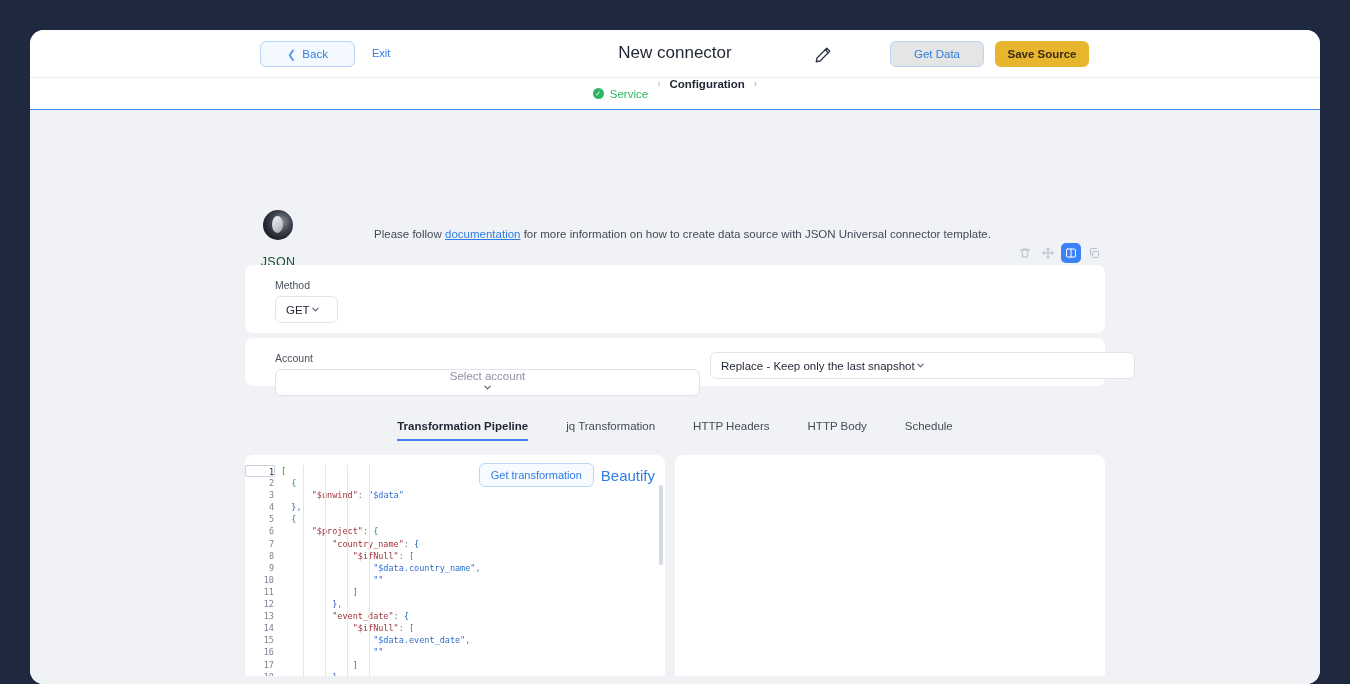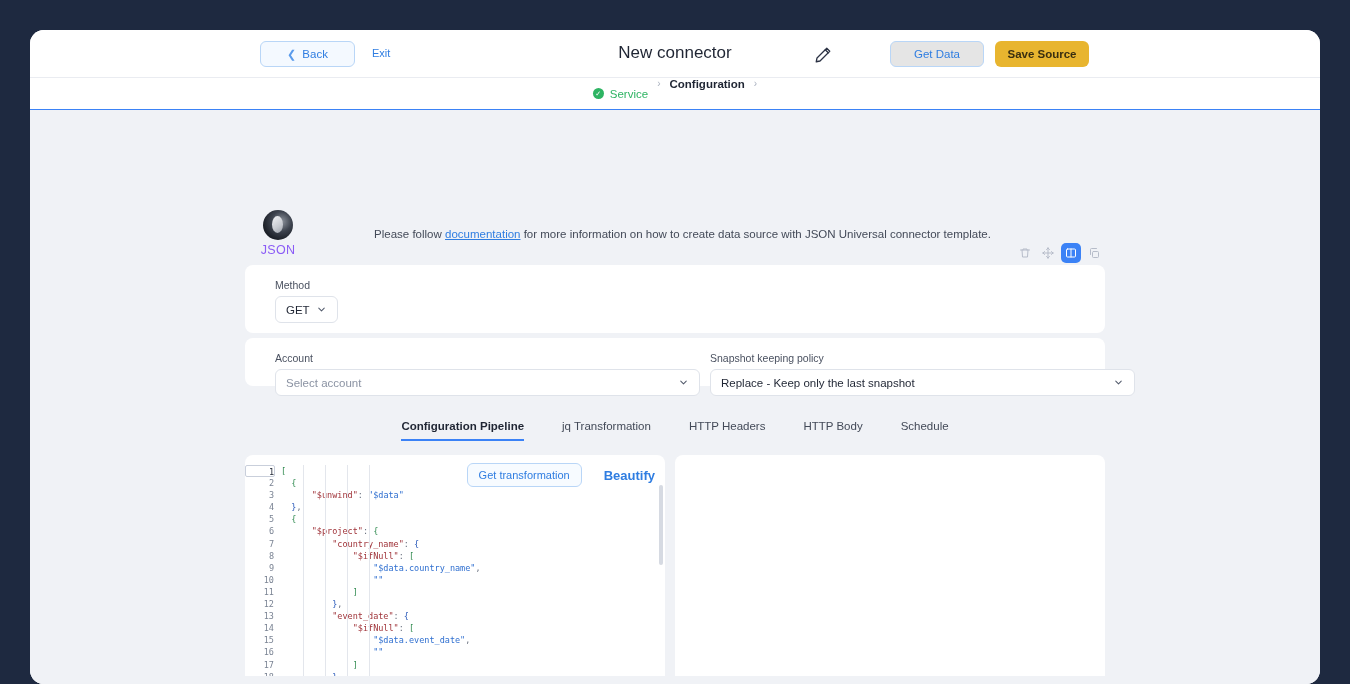--- a/index.html
+++ b/index.html
@@ -95,21 +95,21 @@
     border-radius: 50%;
     background: radial-gradient(circle at 62% 38%, #8d939c 0%, #3d434e 38%, #1d2129 70%, #0d1016 100%);
     position: relative;
   }
   .json-mark::after {
     content: ""; position: absolute; left: 9px; top: 6px;
     width: 11px; height: 17px; border-radius: 50%;
     background: linear-gradient(145deg, #f2f3f5 0%, #c7cad0 60%, #9aa0a9 100%);
   }
   .json-word {
-    font-size: 12.5px; color: #8b5cf6; margin-top: 3px; letter-spacing: .3px;
+    font-size: 12.5px; color: #14532d; margin-top: 15px; letter-spacing: .3px;
   }
   .doc-note {
     position: absolute; left: 0; right: 0; top: 118px;
     text-align: center; font-size: 11.5px; color: #434a58; padding-left: 15px;
   }
   .doc-note a { color: #2f7de1; }
   
   .icon-toolbar {
     position: absolute; left: 985px; top: 133px;
     display: flex; gap: 3px;
@@ -129,23 +129,23 @@
   #card-acct { left: 215px; top: 228px; width: 860px; height: 48px; }
   .fld-label {
     font-size: 10.5px; color: #4a5160; margin-bottom: 5px;
   }
   .inp {
     height: 27px; border: 1px solid #dfe3ea; border-radius: 6px;
     background: #fff; font-size: 11.5px; color: #1f2533;
     display: flex; align-items: center; padding: 0 10px;
     font-family: inherit;
   }
-  .inp.ph { color: #8b93a3; }
+  .inp.ph { color: #8b93a3; flex-direction: column; }
   .sel {
-    justify-content: space-between; cursor: pointer;
+    cursor: pointer;
   }
   .caret-svg { flex: 0 0 auto; }
   #f-method { position: absolute; left: 30px; top: 14px; width: 63px; }
   #f-url    { position: absolute; left: 103px; top: 14px; width: 725px; }
   #f-acct   { position: absolute; left: 30px; top: 14px; width: 425px; }
   #f-snap   { position: absolute; left: 465px; top: 14px; width: 425px; }
   
   .tabs {
     position: absolute; left: 215px; top: 310px; width: 860px;
     display: flex; justify-content: center; gap: 38px;
@@ -154,31 +154,31 @@
   .tab {
     padding-bottom: 7px; color: #434a58; cursor: pointer;
     border-bottom: 2px solid transparent;
   }
   .tab.sel { color: #1f2533; font-weight: 700; border-bottom-color: #3b82f6; }
   
   #card-editor { left: 215px; top: 345px; width: 420px; height: 245px; overflow: hidden; }
   #card-preview { left: 645px; top: 345px; width: 430px; height: 245px; overflow: hidden; }
   .ed-actions {
     position: absolute; right: 10px; top: 8px;
-    display: flex; align-items: center; gap: 22px; z-index: 5;
+    display: flex; align-items: center; gap: 7px; z-index: 5;
   }
   .btn-gettrans {
     border: 1px solid #b9d6f7; border-radius: 6px;
     background: #f7fbff; color: #2f7de1;
     font-size: 11px; padding: 5px 11px; cursor: pointer;
     font-family: inherit;
   }
   .btn-beautify {
-    color: #2f7de1; font-size: 13px; cursor: pointer;
-    background: none; border: none; font-family: inherit; font-weight: bold;
+    color: #2f7de1; font-size: 15px; cursor: pointer;
+    background: none; border: none; font-family: inherit;
   }
   .code {
     position: absolute; left: 0; top: 10px; right: 0; bottom: 0;
     font-family: "DejaVu Sans Mono", monospace;
     font-size: 8.5px; line-height: 12.1px;
     display: flex;
   }
   .gutter {
     width: 36px; flex: 0 0 36px; text-align: right;
     padding-right: 7px; color: #7b8494;
@@ -300,32 +300,31 @@
         <div id="f-acct">
           <div class="fld-label">Account</div>
           <div class="inp sel ph">
             <span>Select account</span>
             <svg class="caret-svg" width="11" height="11" viewBox="0 0 24 24" fill="none" stroke="#525a6b" stroke-width="2.2" stroke-linecap="round" stroke-linejoin="round">
                 <path d="M6 9l6 6 6-6"></path>
               </svg>
           </div>
         </div>
         <div id="f-snap">
-          <div class="fld-label">Snapshot keeping policy</div>
           <div class="inp sel">
             <span>Replace - Keep only the last snapshot</span>
             <svg class="caret-svg" width="11" height="11" viewBox="0 0 24 24" fill="none" stroke="#525a6b" stroke-width="2.2" stroke-linecap="round" stroke-linejoin="round">
                 <path d="M6 9l6 6 6-6"></path>
               </svg>
           </div>
         </div>
       </div>
 
       <div class="tabs" id="tabs">
-          <div class="tab sel">Configuration Pipeline</div>
+          <div class="tab sel">Transformation Pipeline</div>
           <div class="tab">jq Transformation</div>
           <div class="tab">HTTP Headers</div>
           <div class="tab">HTTP Body</div>
           <div class="tab">Schedule</div>
         </div>
 
       <div class="card" id="card-editor">
         <div class="ed-actions">
           <button class="btn-gettrans">Get transformation</button>
           <button class="btn-beautify">Beautify</button>

